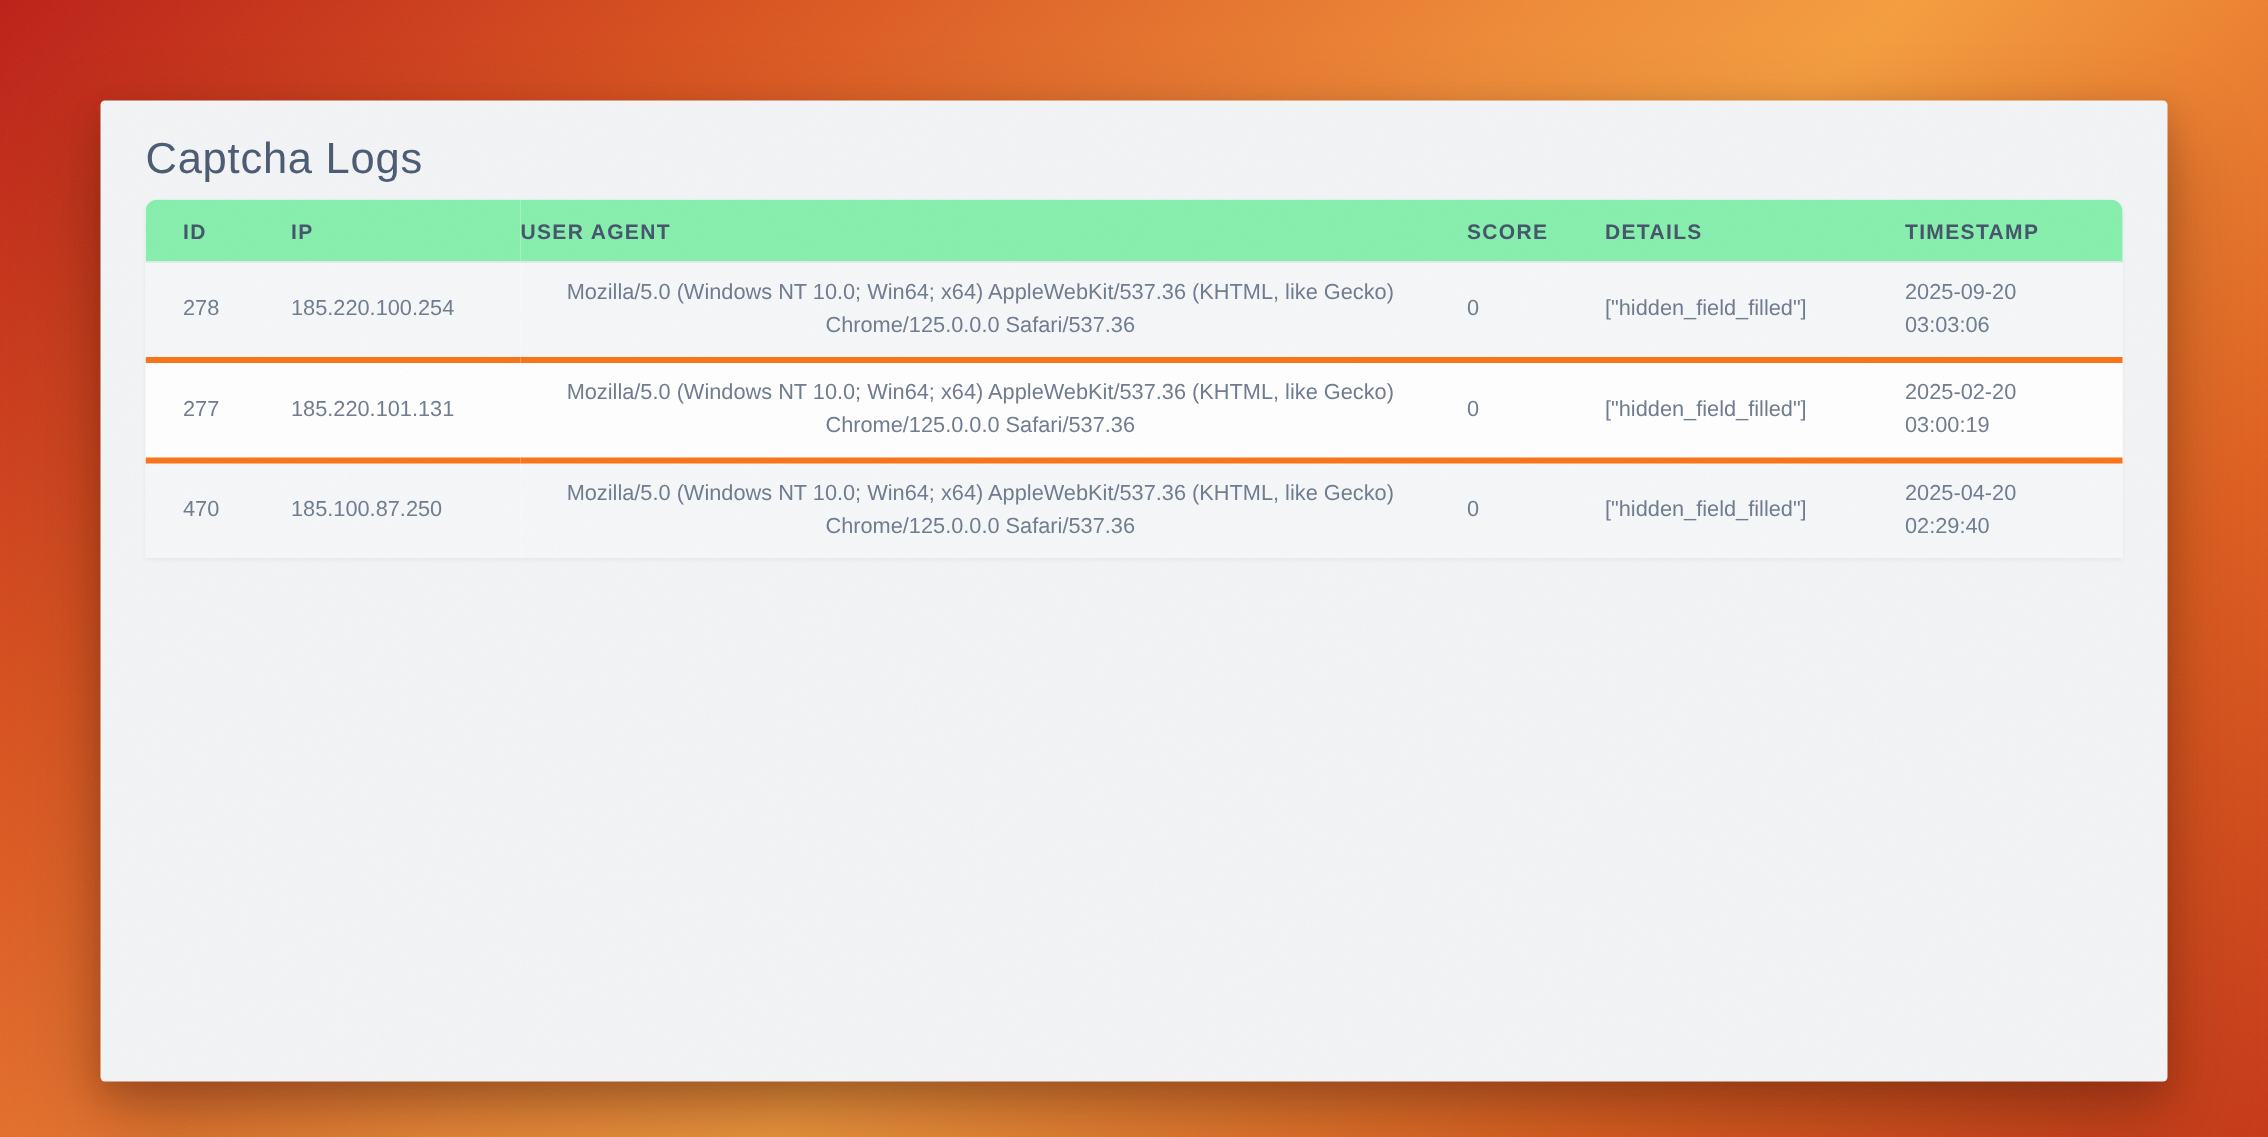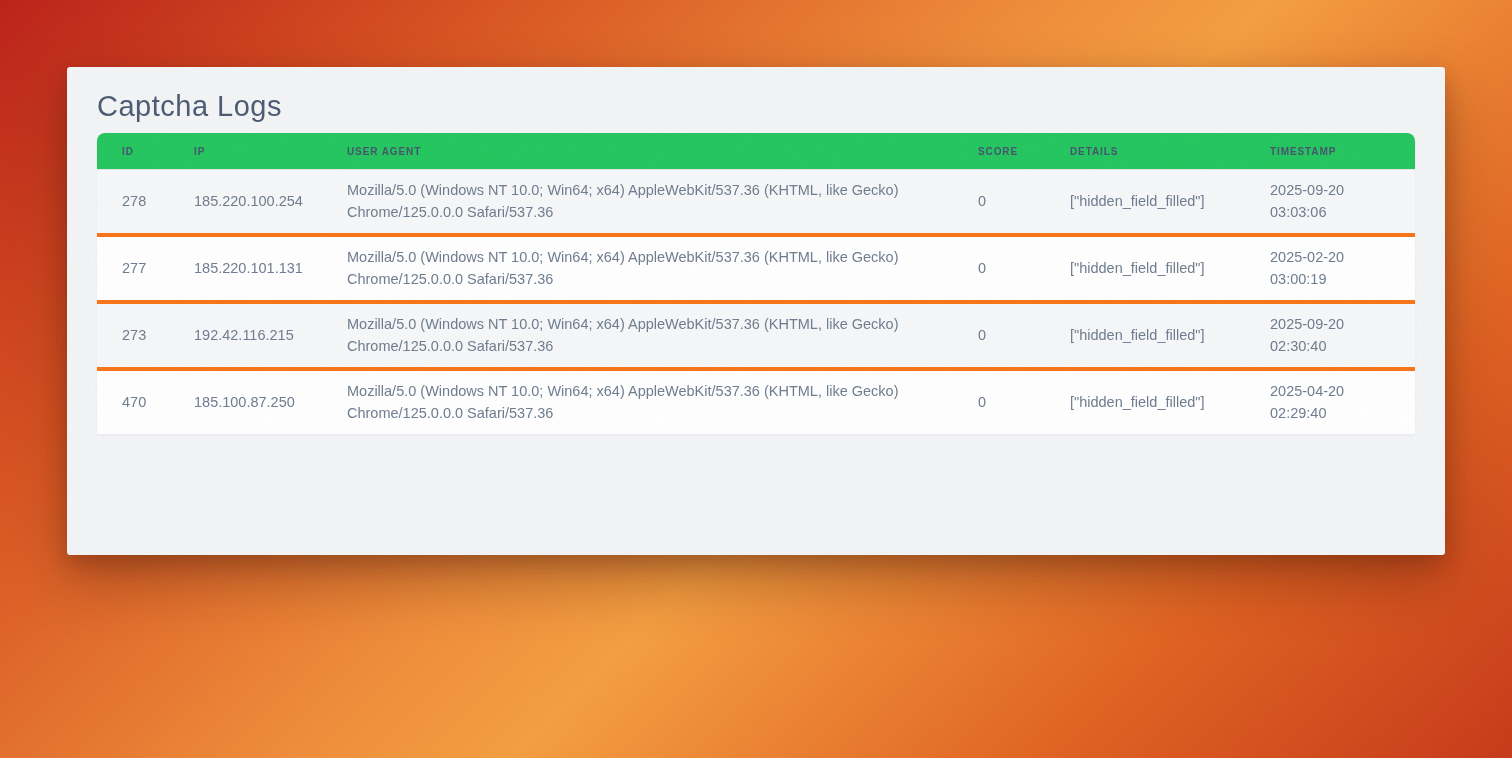--- a/index.html
+++ b/index.html
@@ -9,21 +9,21 @@
     background: linear-gradient(135deg, #bb2017 0%, #d9531f 22%, #ef8c38 46%, #f59d3e 56%, #e0601f 80%, #c63817 100%);
     position: relative;
   }
   .noise-overlay {
     position: absolute; inset: 0; width: 100%; height: 100%;
     opacity: 0.05; pointer-events: none; z-index: 5;
   }
   .card {
     position: absolute;
     left: 67px; top: 67px;
-    width: 1378px; height: 488px;
+    width: 1378px; height: 654px;
     background: #f3f4f6;
     border-radius: 3px;
     box-shadow: 0 25px 55px rgba(70, 20, 5, 0.38), 0 8px 20px rgba(70, 20, 5, 0.22);
     padding: 18px 30px 0 30px;
     overflow: hidden;
     z-index: 1;
   }
   .page-title {
     font-size: 29px;
     font-weight: 500;
@@ -44,44 +44,44 @@
     border-collapse: collapse;
   }
   col.col-id { width: 97px; }
   col.col-ip { width: 153px; }
   col.col-ua { width: 631px; }
   col.col-score { width: 92px; }
   col.col-details { width: 200px; }
   col.col-ts { width: 147px; }
   thead th {
     text-align: left;
-    font-size: 10px;
+    font-size: 14px;
     font-weight: 700;
     letter-spacing: 0.9px;
     color: #44536b;
     text-transform: uppercase;
     padding: 13px 10px 12px 0;
-    background: #22c55e;
+    background: #86efac;
     border-bottom: 1px solid #e4e6ea;
     white-space: nowrap;
   }
   tbody td {
     font-size: 14.5px;
     color: #6e7b8e;
     padding: 10px 18px 10px 0;
     vertical-align: middle;
     line-height: 21.5px;
     height: 65px;
   }
   tbody tr { border-top: 4px solid #f97316; }
   tbody tr:first-child { border-top: none; }
   tbody tr:nth-child(odd) { background: #f6f7f9; }
   tbody tr:nth-child(even) { background: #ffffff; }
   th.first, td.first { padding-left: 25px; }
-  td.c-ua { word-wrap: break-word; }
+  td.c-ua { word-wrap: break-word; text-align: center; }
   td.c-ts { padding-right: 20px; }
 </style>
 </head>
 <body>
 
 <svg class="noise-overlay" xmlns="http://www.w3.org/2000/svg">
   <filter id="grain">
     <feTurbulence type="fractalNoise" baseFrequency="0.85" numOctaves="2" stitchTiles="stitch"></feTurbulence>
     <feColorMatrix type="saturate" values="0"></feColorMatrix>
   </filter>
@@ -122,28 +122,20 @@
         </tr>
         <tr>
           <td class="first c-id">277</td>
           <td class="c-ip">185.220.101.131</td>
           <td class="c-ua">Mozilla/5.0 (Windows NT 10.0; Win64; x64) AppleWebKit/537.36 (KHTML, like Gecko) Chrome/125.0.0.0 Safari/537.36</td>
           <td class="c-score">0</td>
           <td class="c-details">["hidden_field_filled"]</td>
           <td class="c-ts">2025-02-20 03:00:19</td>
         </tr>
         <tr>
-          <td class="first c-id">273</td>
-          <td class="c-ip">192.42.116.215</td>
-          <td class="c-ua">Mozilla/5.0 (Windows NT 10.0; Win64; x64) AppleWebKit/537.36 (KHTML, like Gecko) Chrome/125.0.0.0 Safari/537.36</td>
-          <td class="c-score">0</td>
-          <td class="c-details">["hidden_field_filled"]</td>
-          <td class="c-ts">2025-09-20 02:30:40</td>
-        </tr>
-        <tr>
           <td class="first c-id">470</td>
           <td class="c-ip">185.100.87.250</td>
           <td class="c-ua">Mozilla/5.0 (Windows NT 10.0; Win64; x64) AppleWebKit/537.36 (KHTML, like Gecko) Chrome/125.0.0.0 Safari/537.36</td>
           <td class="c-score">0</td>
           <td class="c-details">["hidden_field_filled"]</td>
           <td class="c-ts">2025-04-20 02:29:40</td>
         </tr>
       </tbody>
     </table>
   </div>

